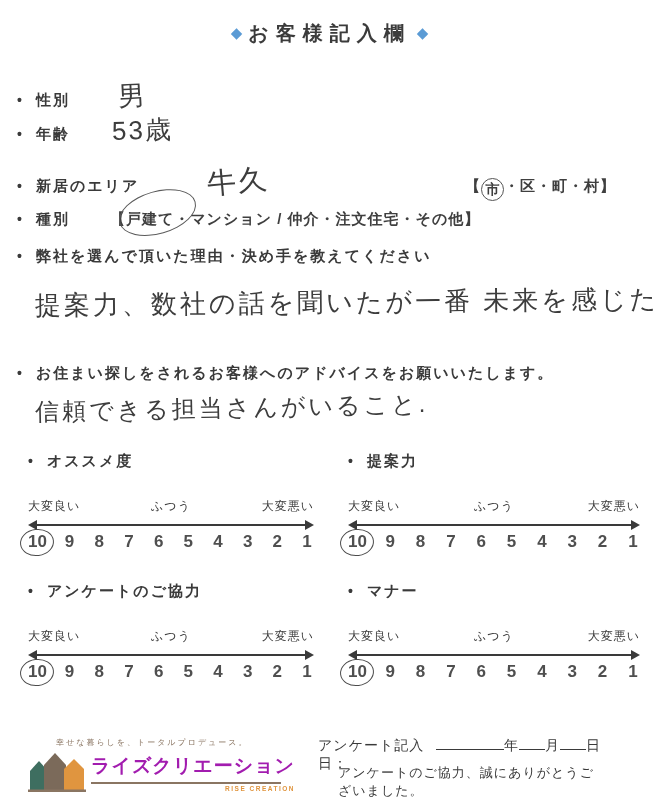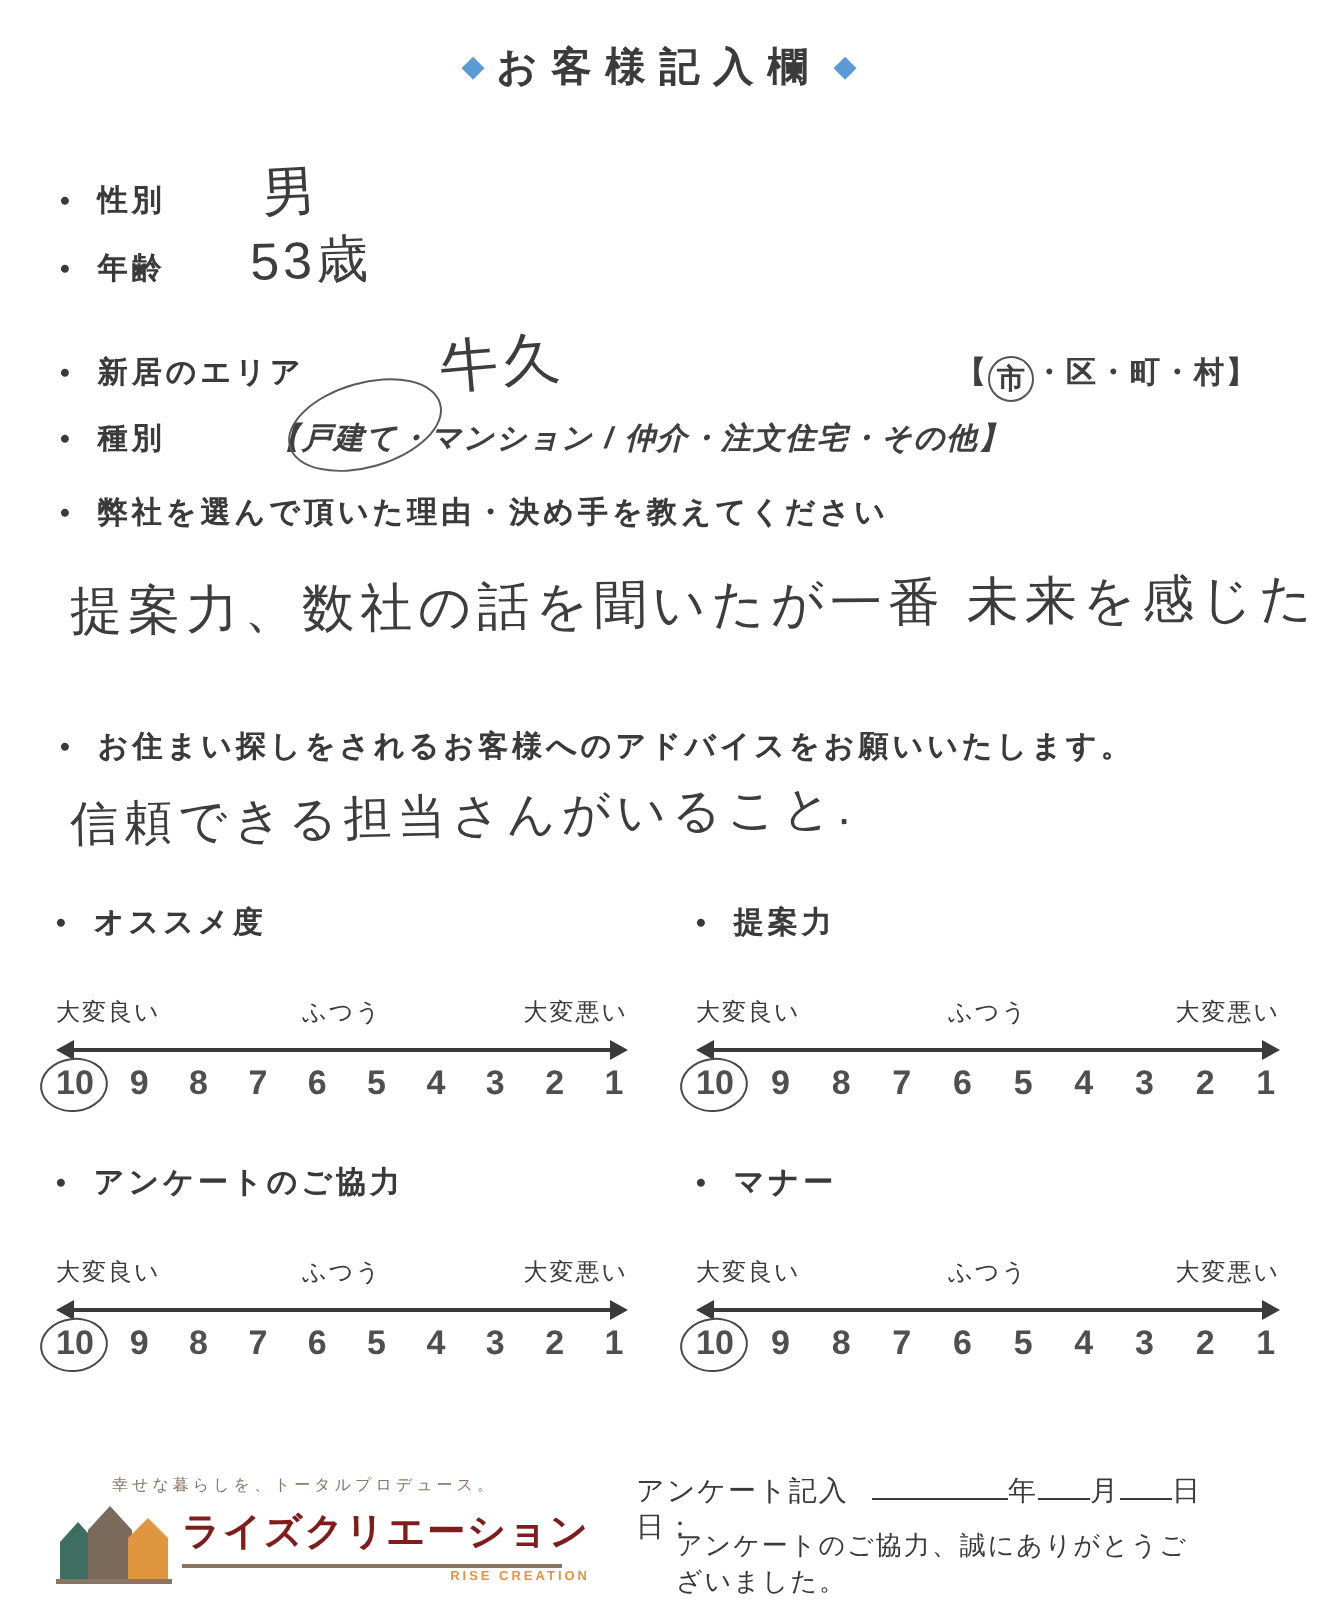--- a/index.html
+++ b/index.html
@@ -9,21 +9,21 @@
     color:#3a3a3a;overflow:hidden;
   }
   .page{position:relative;width:601px;height:800px;background:#fff;}
 
   
   .title{position:absolute;top:20px;left:0;width:659px;text-align:center;
     font-size:20px;font-weight:bold;letter-spacing:7px;color:#3b3b3b;}
   .diamond{color:#5b9bd5;font-size:15px;letter-spacing:0;vertical-align:2px;padding:0 6px;}
 
   
-  .frow{position:absolute;left:30px;display:flex;align-items:baseline;}
+  .frow{position:absolute;left:17px;display:flex;align-items:baseline;}
   .flabel{font-size:15px;font-weight:bold;letter-spacing:2px;color:#3a3a3a;white-space:nowrap;}
   .flabel::before{content:"•";margin-right:12px;font-size:14px;}
   .opts{font-size:15px;font-weight:bold;letter-spacing:1px;color:#3f3f3f;white-space:nowrap;}
 
   
   .hw{font-weight:normal;color:#3d3d3d;white-space:nowrap;
       transform:rotate(-1.5deg);display:inline-block;letter-spacing:2px;}
 
   .circle-small{display:inline-block;width:21px;height:21px;line-height:21px;
       text-align:center;border:1.6px solid #555;border-radius:50%;
@@ -50,21 +50,21 @@
   .num{display:inline-block;min-width:14px;text-align:center;font-weight:bold;}
   .circled{position:relative;}
   .circled::after{content:"";position:absolute;left:-8px;top:-3px;
       width:calc(100% + 13px);height:calc(100% + 5px);
       border:1.7px solid #4a4a4a;border-radius:50%;transform:rotate(-7deg);}
 
   
   .tagline{position:absolute;left:56px;top:737px;font-size:8px;color:#8a7562;letter-spacing:2px;}
   .logo-row{position:absolute;left:28px;top:748px;display:flex;align-items:flex-end;gap:5px;}
   .logo-col{display:flex;flex-direction:column;}
-  .logo-jp{font-size:19px;font-weight:bold;color:#7f1d1d;letter-spacing:1px;}
+  .logo-jp{font-size:19px;font-weight:bold;color:#a21caf;letter-spacing:1px;}
   .logo-line{border-top:2.5px solid #8a7562;margin-top:3px;width:190px;}
   .logo-en{font-size:6.5px;color:#e0953f;letter-spacing:1.5px;text-align:right;margin-top:1px;font-weight:bold;}
 
   .date-line{position:absolute;left:318px;top:736px;font-size:14px;letter-spacing:1px;
       color:#3a3a3a;display:flex;align-items:baseline;}
   .blank{display:inline-block;border-bottom:1.6px solid #3a3a3a;height:13px;}
   .blank.y{width:78px;} .blank.md{width:30px;}
   .thanks{position:absolute;left:316px;top:764px;font-size:13px;letter-spacing:1px;color:#3a3a3a;margin-left:22px;}
 </style>
 </head>
@@ -89,21 +89,21 @@
   <div class="frow" style="top:162px;width:599px;">
     <span class="flabel">新居のエリア</span>
     <span class="hw" style="font-size:29px;margin-left:68px;transform:rotate(-5deg);">牛久</span>
     <span class="opts" style="margin-left:auto;">
       <span>【</span><span class="circle-small">市</span><span>・区・町・村</span><span>】</span>
     </span>
   </div>
 
   <div class="frow" style="top:210px;">
     <span class="flabel">種別</span>
-    <span class="opts" style="margin-left:52px;font-style:italic;">
+    <span class="opts" style="margin-left:40px;">
       <span>【</span><span class="circle-big">戸建て</span><span>・マンション / 仲介・注文住宅・その他</span><span>】</span>
     </span>
   </div>
 
   <div class="frow" style="top:247px;">
     <span class="flabel">弊社を選んで頂いた理由・決め手を教えてください</span>
   </div>
   <div style="position:absolute;left:35px;top:285px;">
     <span class="hw" style="font-size:26px;transform:rotate(-0.6deg);letter-spacing:3px;">提案力、数社の話を聞いたが一番 未来を感じた</span>
   </div>

